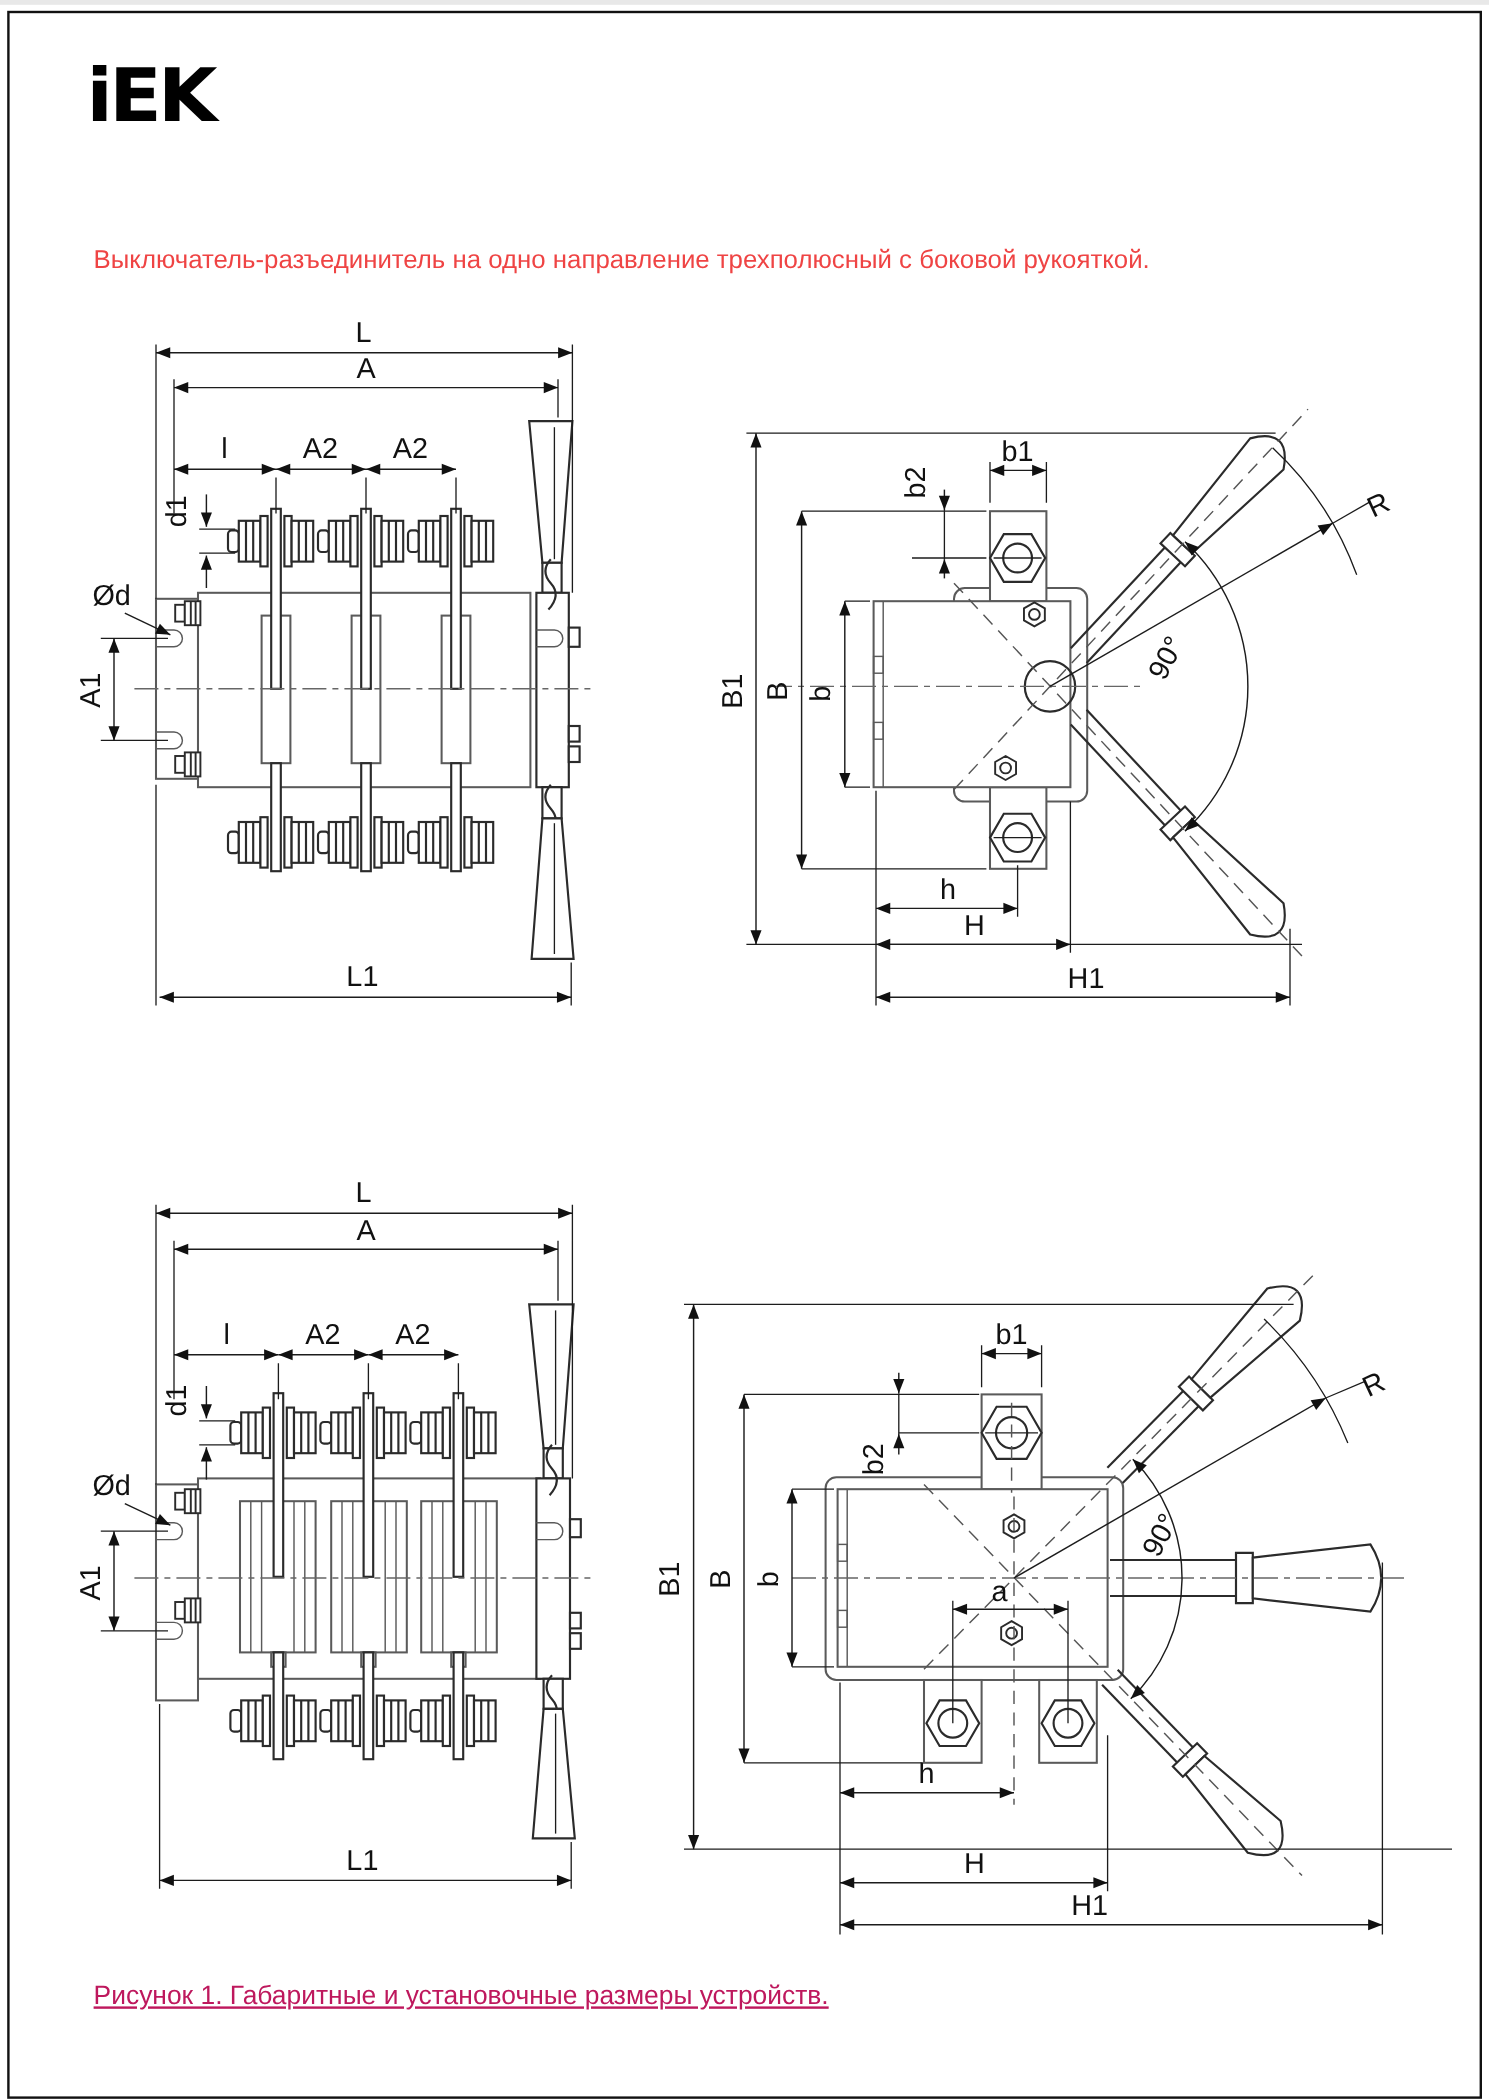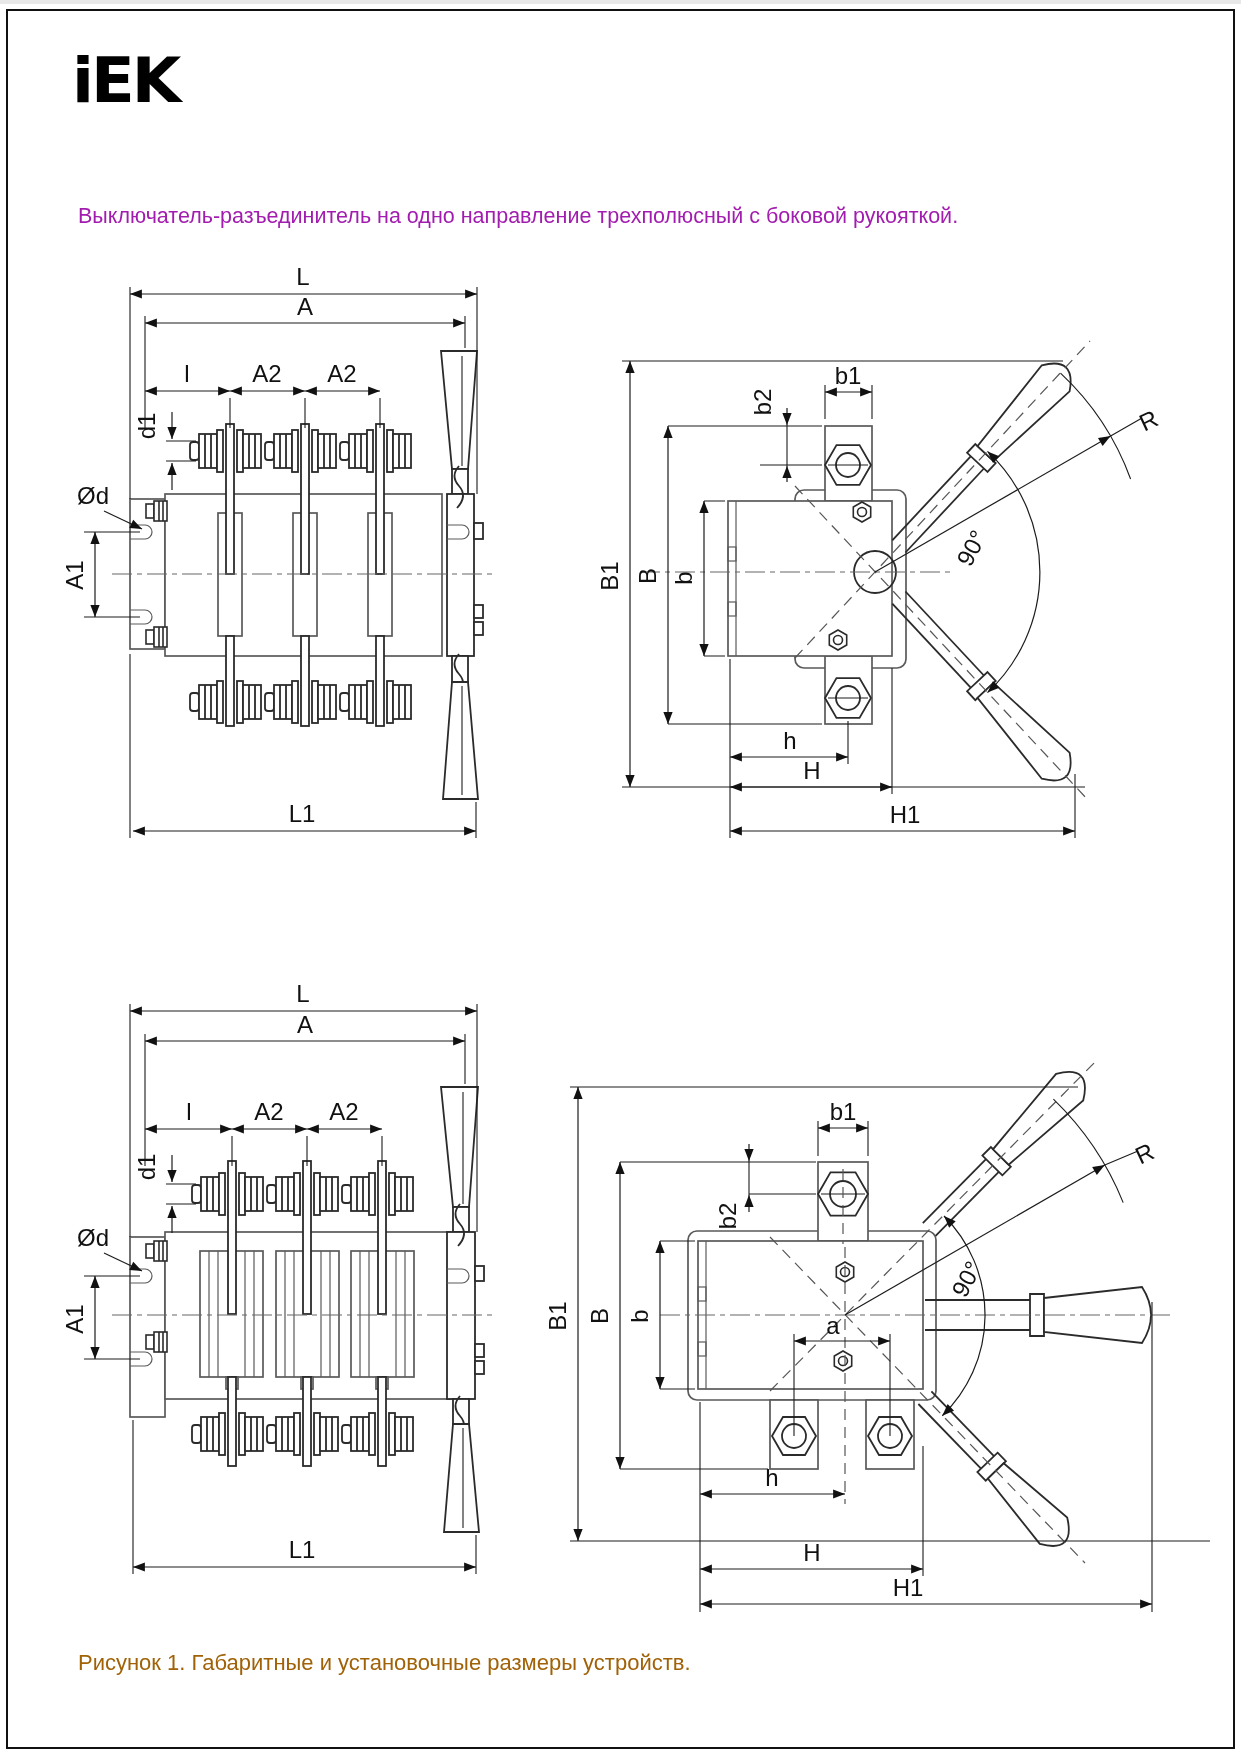--- a/index.html
+++ b/index.html
@@ -1,23 +1,23 @@
 <!DOCTYPE html>
 <html><head>
 <meta charset="utf-8">
 <style>
   html,body{margin:0;padding:0;background:#e8e8e8;}
   .page{position:relative;width:1241px;height:1750px;background:#fff;margin:4px auto;
         font-family:"Liberation Sans",sans-serif;color:#000;overflow:hidden;}
   .frame{position:absolute;left:6px;top:5px;right:6px;bottom:5px;border:2px solid #111;pointer-events:none;}
   .logo{position:absolute;left:72px;top:40px;font-weight:900;font-size:64px;letter-spacing:-3px;
         font-family:"DejaVu Sans",sans-serif;color:#000;transform:scaleY(.96);}
-  .sect-title{position:absolute;left:78px;font-size:21.5px;color:#a21caf;white-space:nowrap;}
+  .sect-title{position:absolute;left:78px;font-size:21.5px;color:#ef4444;white-space:nowrap;}
   .t1{top:200px;} .t2{top:927px;}
-  .caption{position:absolute;left:78px;top:1646px;font-size:22px;color:#a16207;white-space:nowrap;}
+  .caption{position:absolute;left:78px;top:1646px;font-size:22px;color:#be185d;white-space:nowrap;text-decoration:underline;}
   svg.draw{position:absolute;left:0;top:0;}
   .wf  {fill:#fff;stroke:#5a5a5a;stroke-width:1.7;}
   .s1g {stroke:#5a5a5a;stroke-width:1.2;fill:none;}
   .s3f {fill:#fff;stroke:#2b2b2b;stroke-width:1.8;}
   .s3  {stroke:#2b2b2b;stroke-width:1.8;fill:none;}
   .s1  {stroke:#1c1c1c;stroke-width:1.1;fill:none;}
   .dim {stroke:#1c1c1c;stroke-width:1.2;fill:none;marker-start:url(#arr);marker-end:url(#arr);}
   .dime{stroke:#1c1c1c;stroke-width:1.2;fill:none;marker-end:url(#arr);}
   .cl  {stroke:#666;stroke-width:1.2;fill:none;stroke-dasharray:20 5 5 5;}
   .ph  {stroke:#555;stroke-width:1.2;fill:none;stroke-dasharray:11 7;}

